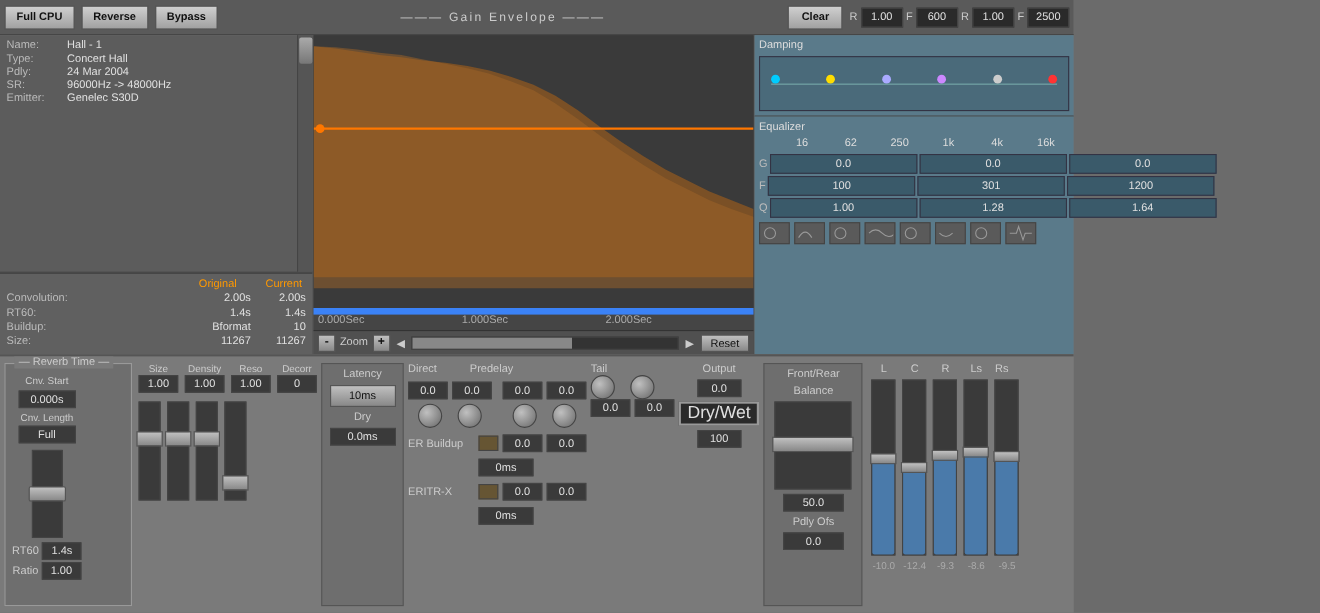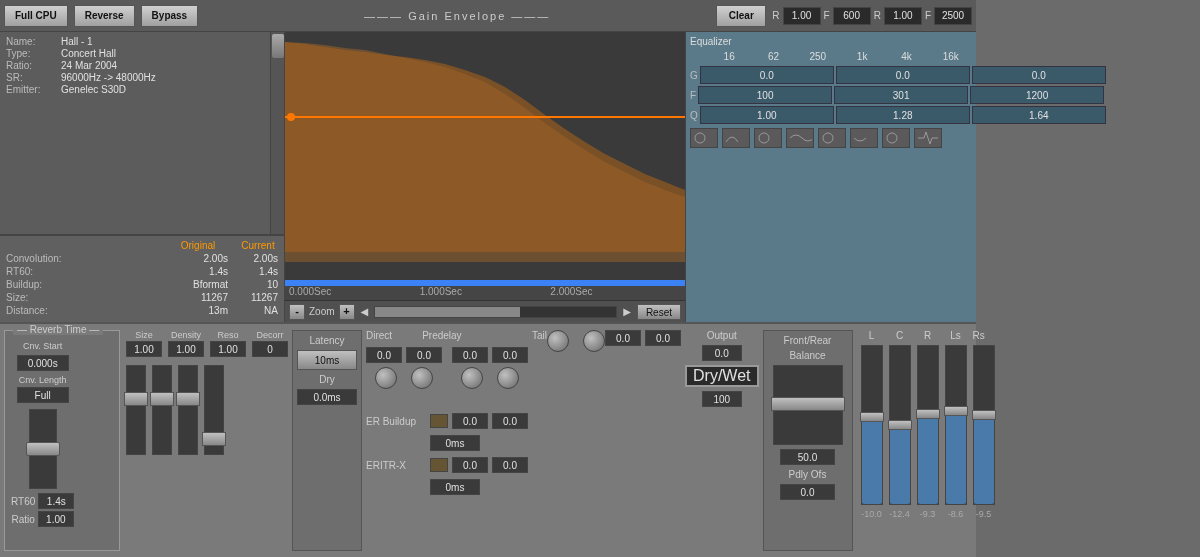--- a/index.html
+++ b/index.html
@@ -431,21 +431,21 @@
       <div class="info-panel" style="position:relative; padding-right:16px;">
         <div class="info-row">
           <span class="info-key">Name:</span>
           <span class="info-val">Hall - 1</span>
         </div>
         <div class="info-row">
           <span class="info-key">Type:</span>
           <span class="info-val">Concert Hall</span>
         </div>
         <div class="info-row">
-          <span class="info-key">Ratio:</span>
+          <span class="info-key">Pdly:</span>
           <span class="info-val">24 Mar 2004</span>
         </div>
         <div class="info-row">
           <span class="info-key">SR:</span>
           <span class="info-val">96000Hz -&gt; 48000Hz</span>
         </div>
         <div class="info-row">
           <span class="info-key">Emitter:</span>
           <span class="info-val">Genelec S30D</span>
         </div>
@@ -470,25 +470,20 @@
         </div>
         <div class="stats-row">
           <span class="stats-key">Buildup:</span>
           <span class="stats-val">Bformat</span>
           <span class="stats-val2">10</span>
         </div>
         <div class="stats-row">
           <span class="stats-key">Size:</span>
           <span class="stats-val">11267</span>
           <span class="stats-val2">11267</span>
-        </div>
-        <div class="stats-row">
-          <span class="stats-key">Distance:</span>
-          <span class="stats-val">13m</span>
-          <span class="stats-val2">NA</span>
         </div>
       </div>
     </div>
 
     <div class="center-panel">
       <div class="waveform-area">
 
         <svg width="100%" height="100%" style="position:absolute;top:0;left:0;">
 
           <rect width="100%" height="100%" fill="#3a3a3a"></rect>
@@ -513,20 +508,34 @@
         <div class="zoom-track">
           <div class="zoom-fill"></div>
         </div>
         <span class="scroll-arrow">▶</span>
         <button class="reset-btn">Reset</button>
       </div>
     </div>
 
     <div class="right-panel">
 
+      <div class="damping-section">
+        <div class="section-title">Damping</div>
+        <div class="damping-display">
+          <div class="damping-line"></div>
+          <div class="damping-nodes">
+            <div class="damp-node" style="background:#00ccff; margin-top:-4px;"></div>
+            <div class="damp-node" style="background:#ffdd00; margin-top:-4px;"></div>
+            <div class="damp-node" style="background:#aaaaff; margin-top:-4px;"></div>
+            <div class="damp-node" style="background:#cc88ff; margin-top:-4px;"></div>
+            <div class="damp-node" style="background:#cccccc; margin-top:-4px;"></div>
+            <div class="damp-node" style="background:#ff3333; margin-top:-4px;"></div>
+          </div>
+        </div>
+      </div>
 
       <div class="eq-section">
         <div class="section-title">Equalizer</div>
         <div class="eq-freq-row">
           <div style="width:16px;"></div>
           <div class="eq-freq-cell">16</div>
           <div class="eq-freq-cell">62</div>
           <div class="eq-freq-cell">250</div>
           <div class="eq-freq-cell">1k</div>
           <div class="eq-freq-cell">4k</div>
@@ -693,21 +702,21 @@
             <input style="background: rgb(58, 58, 58); color: rgb(224, 224, 224); border: 1px solid rgb(68, 68, 68); width: 36px; height: 16px; font-size: 10px; text-align: center;" value="0.0">
             <input style="background: rgb(58, 58, 58); color: rgb(224, 224, 224); border: 1px solid rgb(68, 68, 68); width: 36px; height: 16px; font-size: 10px; text-align: center;" value="0.0">
           </div>
           <div style="display:flex; gap:14px; margin-top:2px;">
             <div class="knob-small"></div>
             <div class="knob-small"></div>
           </div>
         </div>
       </div>
 
-      <div style="display:flex; align-items:center; gap:4px;margin-top:18px;">
+      <div style="display:flex; align-items:center; gap:4px;">
         <span style="font-size:10px;color:#ccc;min-width:60px;">ER Buildup</span>
         <div style="width:18px;height:14px;background:#665533;border:1px solid #444;"></div>
         <input style="background: rgb(58, 58, 58); color: rgb(224, 224, 224); border: 1px solid rgb(68, 68, 68); width: 36px; height: 16px; font-size: 10px; text-align: center;" value="0.0">
         <input style="background: rgb(58, 58, 58); color: rgb(224, 224, 224); border: 1px solid rgb(68, 68, 68); width: 36px; height: 16px; font-size: 10px; text-align: center;" value="0.0">
       </div>
       <div style="display:flex; align-items:center; gap:4px;">
         <span style="font-size:10px;color:#ccc;min-width:60px;"></span>
         <input style="background: rgb(58, 58, 58); color: rgb(224, 224, 224); border: 1px solid rgb(68, 68, 68); width: 50px; height: 16px; font-size: 10px; text-align: center;" value="0ms">
       </div>
 
@@ -717,21 +726,21 @@
         <div style="width:18px;height:14px;background:#665533;border:1px solid #444;"></div>
         <input style="background: rgb(58, 58, 58); color: rgb(224, 224, 224); border: 1px solid rgb(68, 68, 68); width: 36px; height: 16px; font-size: 10px; text-align: center;" value="0.0">
         <input style="background: rgb(58, 58, 58); color: rgb(224, 224, 224); border: 1px solid rgb(68, 68, 68); width: 36px; height: 16px; font-size: 10px; text-align: center;" value="0.0">
       </div>
       <div style="display:flex; align-items:center; gap:4px;">
         <span style="font-size:10px;color:#ccc;min-width:60px;"></span>
         <input style="background: rgb(58, 58, 58); color: rgb(224, 224, 224); border: 1px solid rgb(68, 68, 68); width: 50px; height: 16px; font-size: 10px; text-align: center;" value="0ms">
       </div>
     </div>
 
-    <div style="display:flex; gap:0;">
+    <div style="display:flex; flex-direction:column; gap:0;">
       <span style="font-size:10px;color:#ccc;">Tail</span>
       <div style="display:flex; gap:14px;">
         <div class="knob-small"></div>
         <div class="knob-small"></div>
       </div>
       <div style="display:flex; gap:4px;">
         <input style="background: rgb(58, 58, 58); color: rgb(224, 224, 224); border: 1px solid rgb(68, 68, 68); width: 36px; height: 16px; font-size: 10px; text-align: center;" value="0.0">
         <input style="background: rgb(58, 58, 58); color: rgb(224, 224, 224); border: 1px solid rgb(68, 68, 68); width: 36px; height: 16px; font-size: 10px; text-align: center;" value="0.0">
       </div>
     </div>

